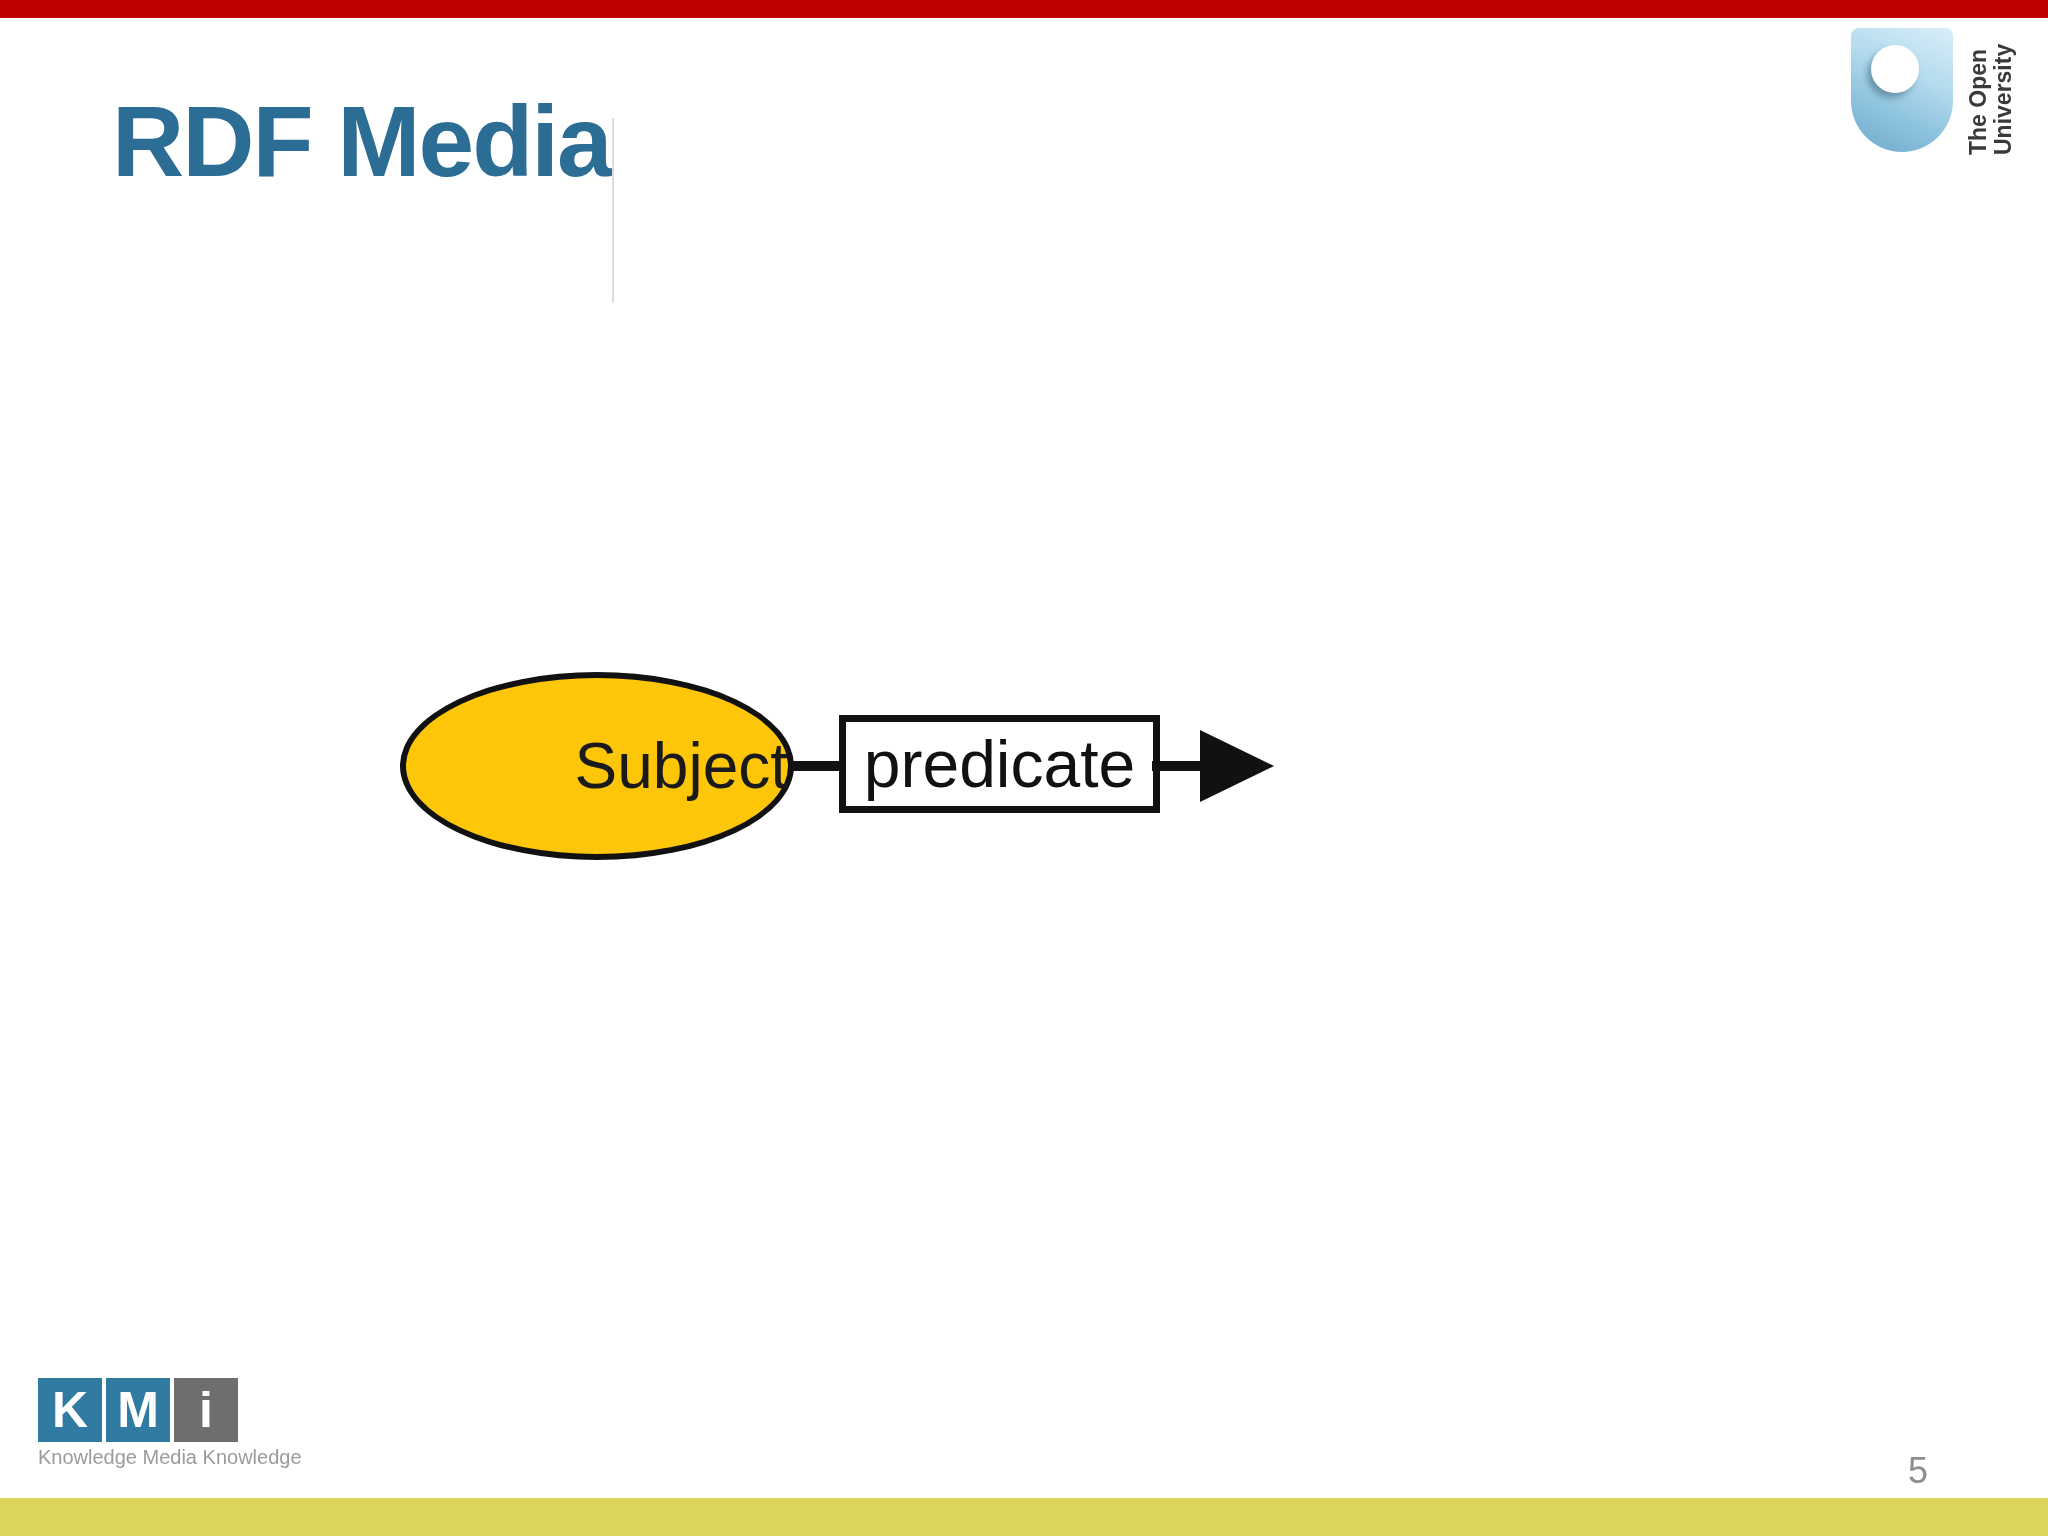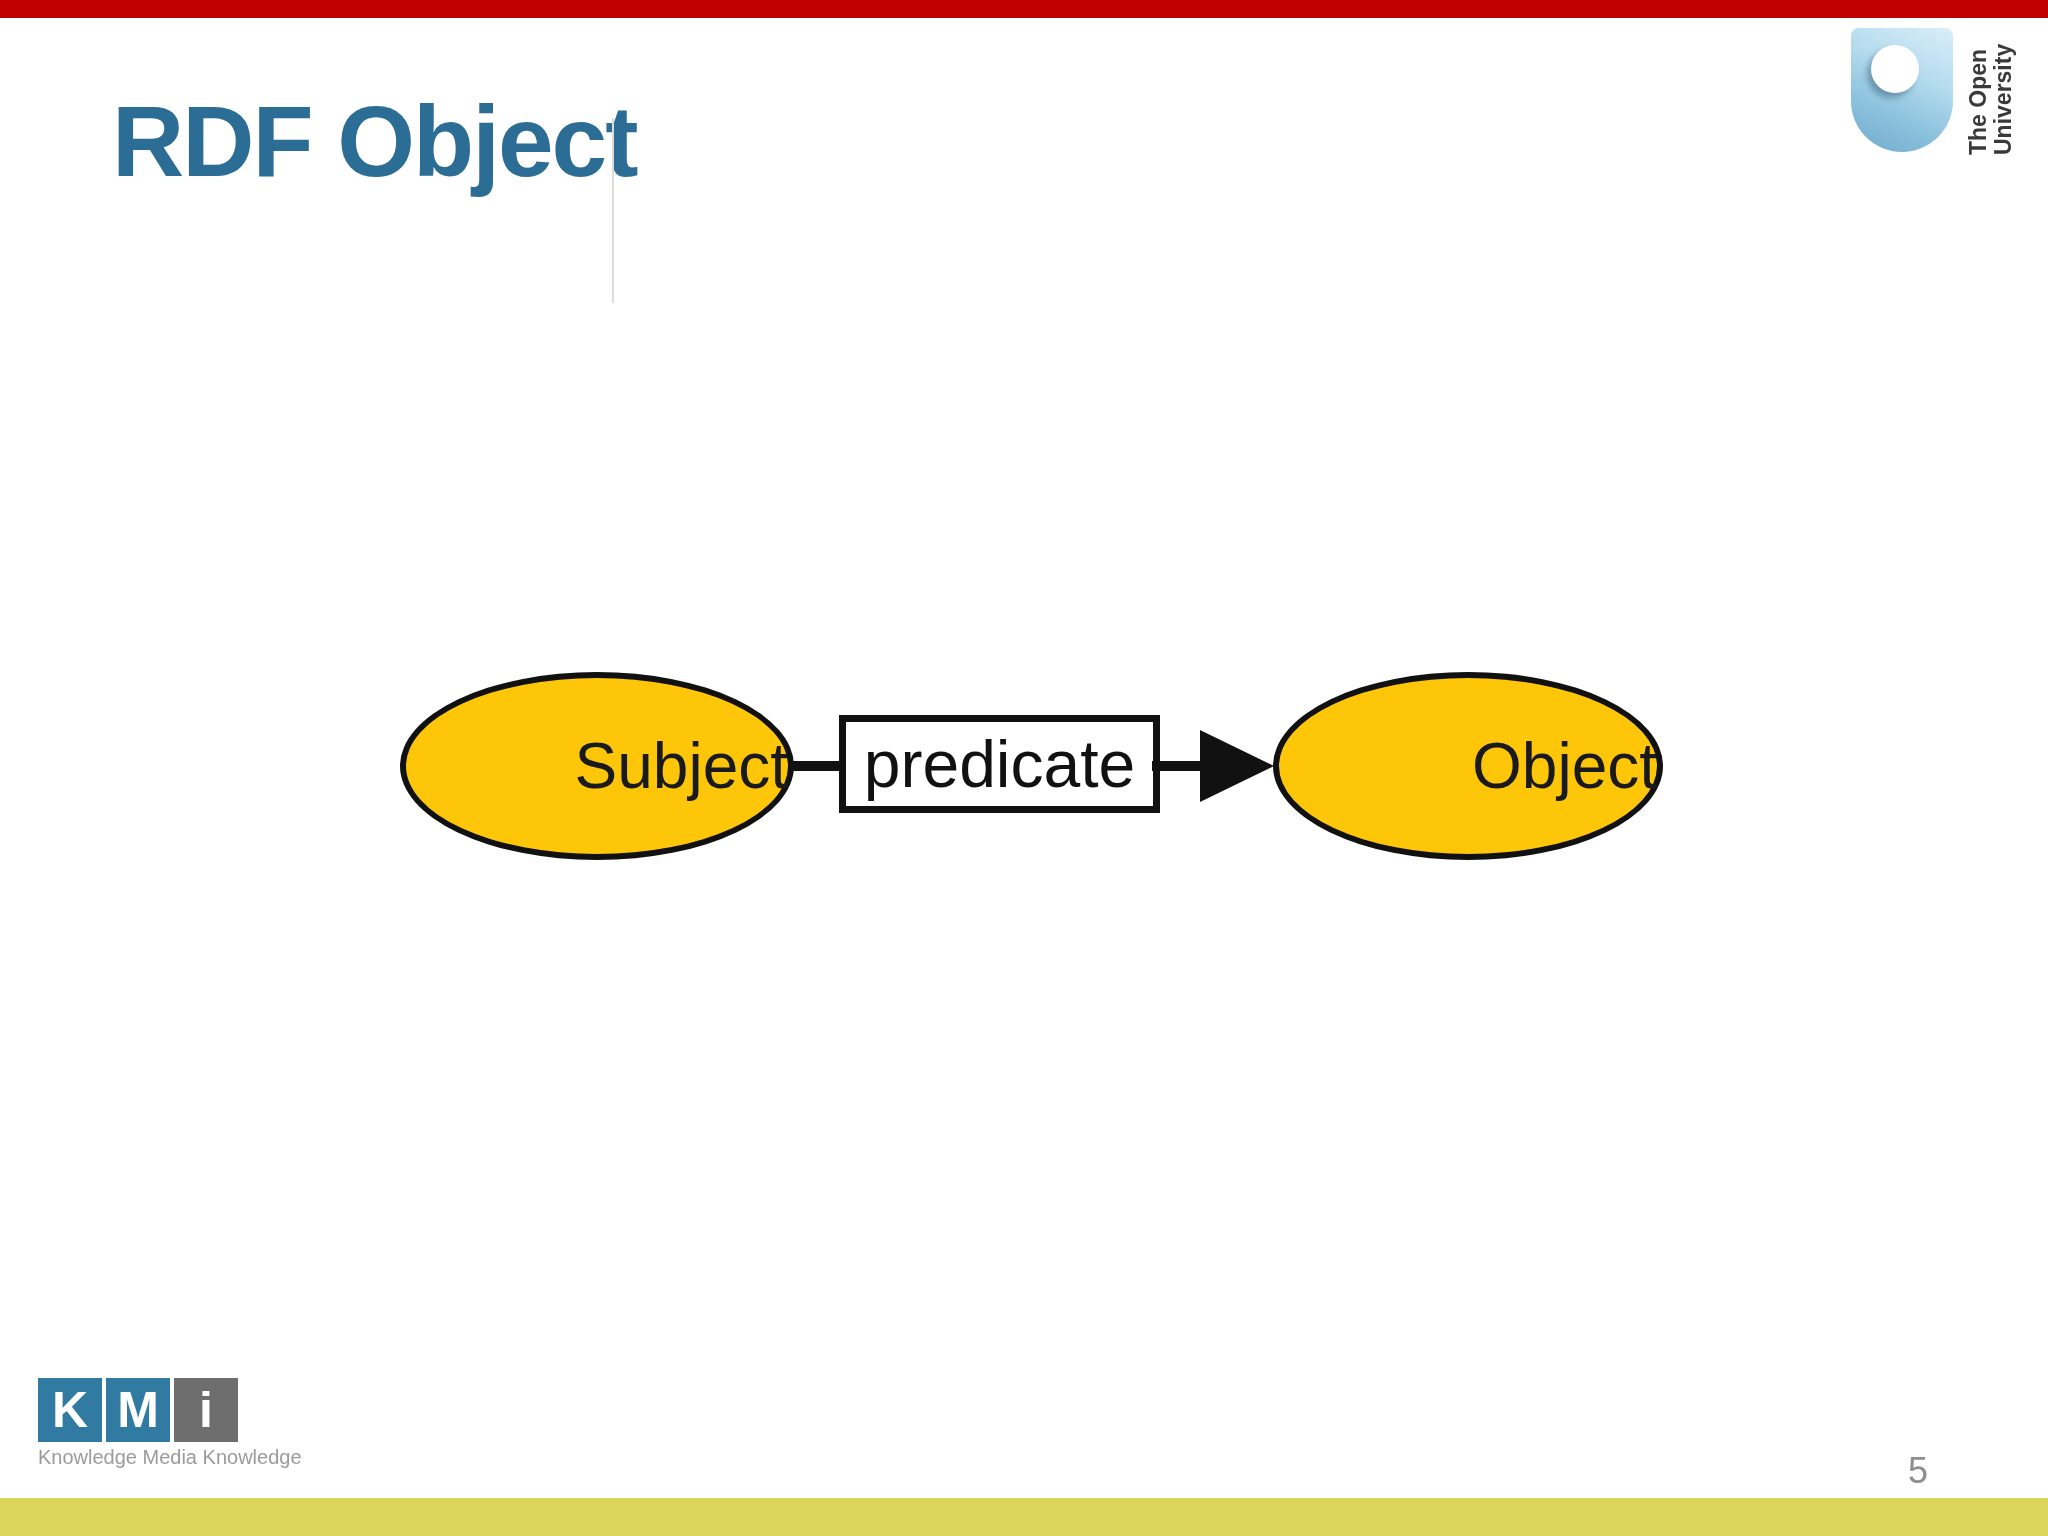--- a/index.html
+++ b/index.html
@@ -53,21 +53,21 @@
   
   .page-num { position:absolute; left:1908px; top:1450px; font-size:36px; color:#8e8e8e; }
 </style>
 </head>
 <body>
 
 <div class="slide">
 
   <div class="top-bar"></div>
 
-  <h1 class="title">RDF Object</h1>
+  <h1 class="title">RDF Media</h1>
   <div class="title-guide"></div>
 
   <div class="ou-shield">
     <div class="ou-circle"></div>
   </div>
   <div class="ou-text-wrap">
     <div class="ou-text">
       <div>The Open</div>
       <div>University</div>
     </div>
@@ -75,23 +75,20 @@
 
   <div class="node node-subject">
     <span>Subject</span>
   </div>
   <div class="conn conn-left"></div>
   <div class="edge-box">
     <span>predicate</span>
   </div>
   <div class="conn conn-right"></div>
   <div class="arrow-head"></div>
-  <div class="node node-object">
-    <span>Object</span>
-  </div>
 
   <div class="kmi">
     <div class="kmi-squares">
       <div class="kmi-sq blue">
         <span>K</span>
       </div>
       <div class="kmi-sq blue">
         <span>M</span>
       </div>
       <div class="kmi-sq gray">

